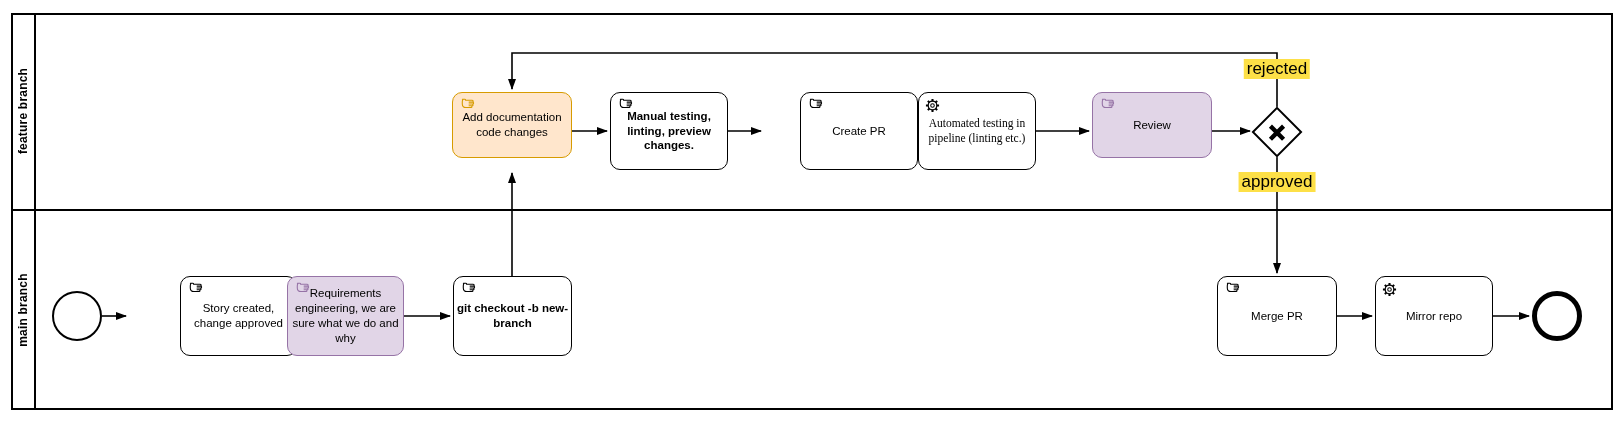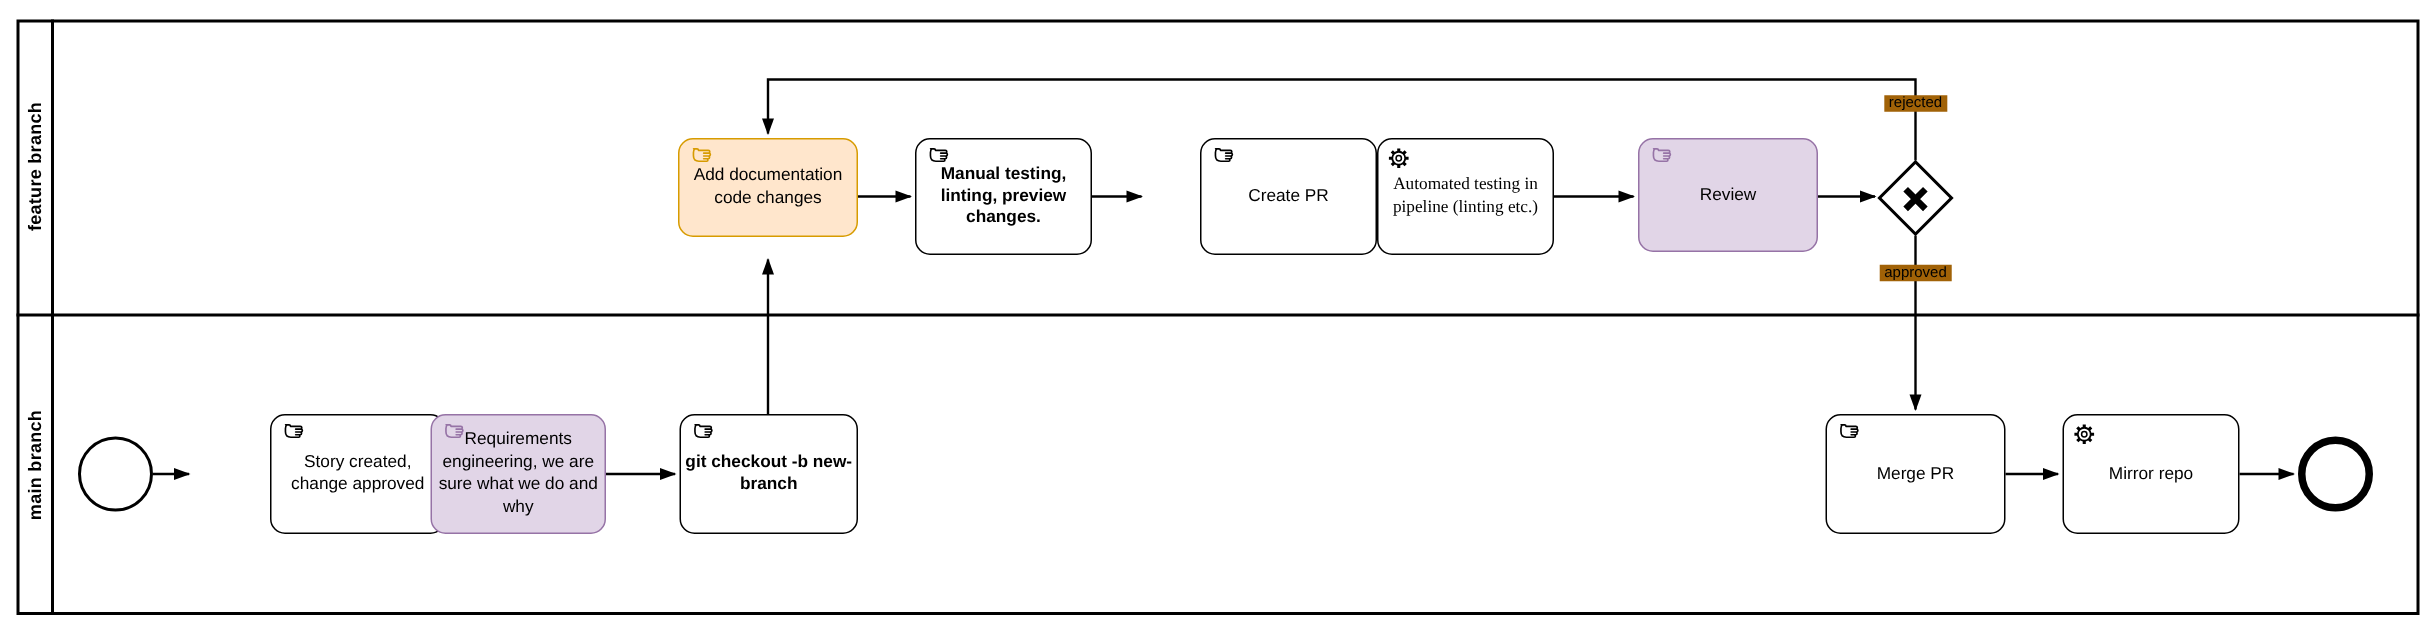--- a/index.html
+++ b/index.html
@@ -25,21 +25,21 @@
   
   .event{position:absolute;border-radius:50%;background:#fff;box-sizing:border-box;width:50px;height:50px;}
   .event.start{border:2px solid #000;}
   .event.end{border:5px solid #000;}
   
   .gateway{position:absolute;left:1259px;top:114px;width:36px;height:36px;background:#fff;
            border:2px solid #000;box-sizing:border-box;transform:rotate(45deg);
            display:flex;align-items:center;justify-content:center;}
   .gw-x{width:21px;height:21px;transform:rotate(-45deg);}
   
-  .edge-label{position:absolute;transform:translate(-50%,-50%);font-size:10px;background:#a16207;padding:0 3px;text-align:center;}
+  .edge-label{position:absolute;transform:translate(-50%,-50%);font-size:17px;background:#fde047;padding:0 3px;text-align:center;}
   
   svg.edges{position:absolute;left:0;top:0;pointer-events:none;}
 </style>
 </head>
 <body>
 
 <div id="canvas">
 
   <svg width="0" height="0" style="position:absolute" aria-hidden="true">
     <defs>
@@ -108,21 +108,21 @@
     <span>Create PR</span>
   </div>
 
   <div class="task" style="left:918px;top:92px;width:118px;height:78px;font-family:Liberation Serif, serif;">
     <svg class="icon gear" viewBox="0 0 16 16">
         <use href="#gear-shape"></use>
       </svg>
     <span>Automated testing in pipeline (linting etc.)</span>
   </div>
 
-  <div class="task purple" style="left:1092px;top:92px;width:120px;height:76px;">
+  <div class="task purple" style="left:1092px;top:92px;width:120px;height:66px;">
     <svg class="icon hand" viewBox="0 0 17 14">
         <use href="#hand-shape"></use>
       </svg>
     <span>Review</span>
   </div>
 
   <div class="gateway">
     <svg class="gw-x" viewBox="0 0 24 24">
       <path d="M4.5 4.5 L19.5 19.5 M19.5 4.5 L4.5 19.5" stroke="#000" stroke-width="5" stroke-linecap="butt" fill="none"></path>
     </svg>

